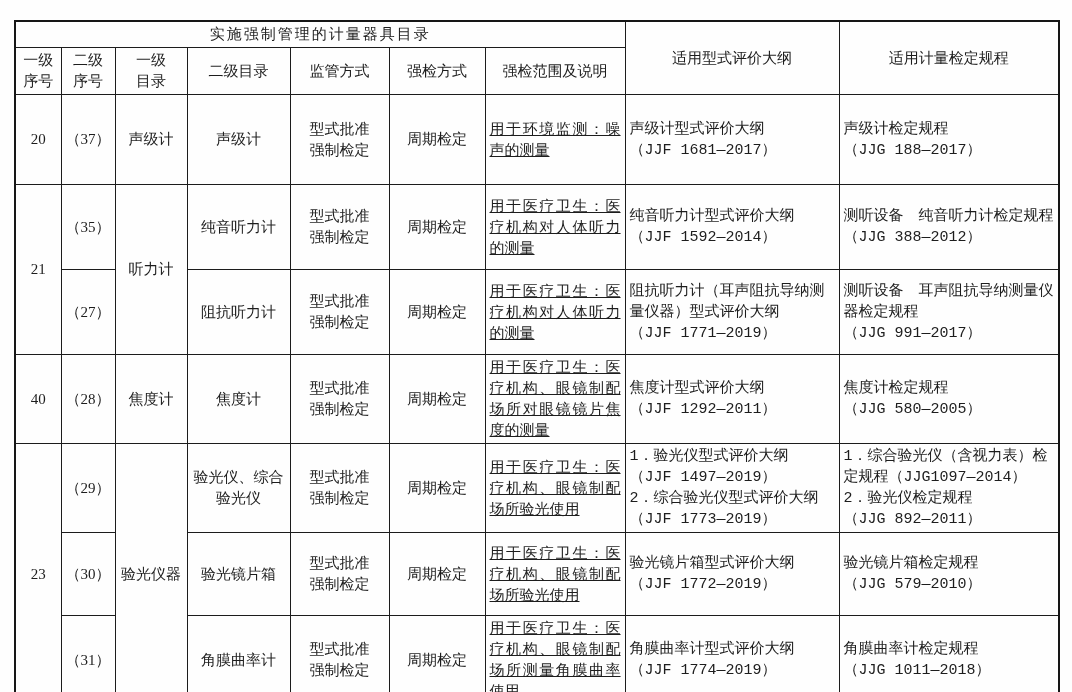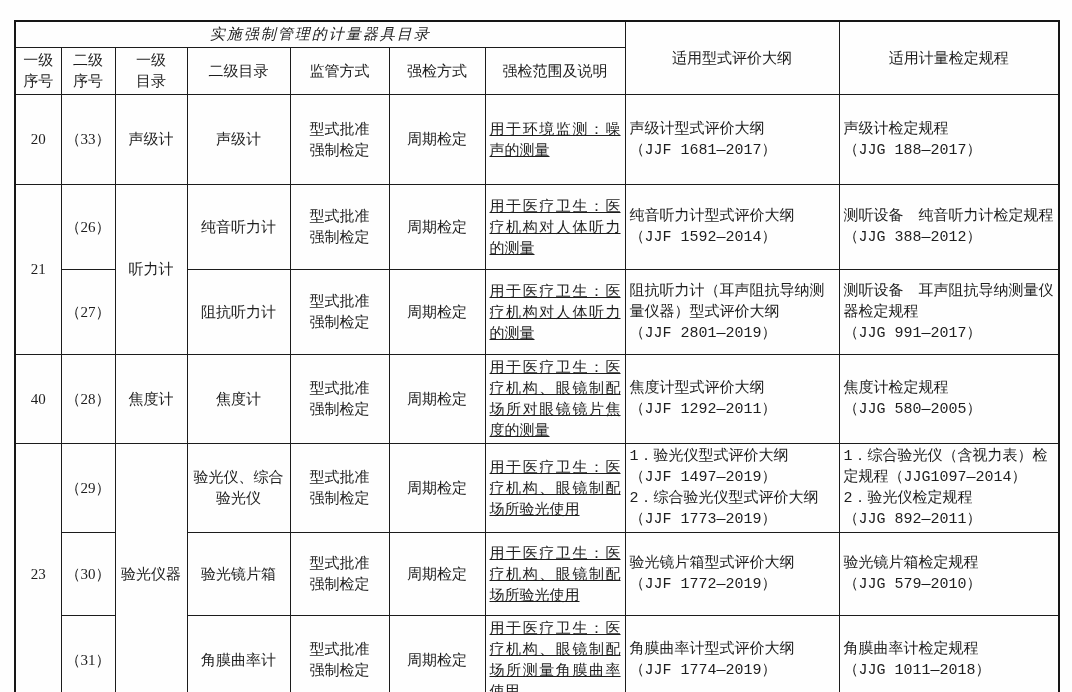--- a/index.html
+++ b/index.html
@@ -46,21 +46,20 @@
   tbody tr:nth-child(4) { height: 85px; }
   tbody tr:nth-child(5) { height: 88px; }
   tbody tr:nth-child(6) { height: 83px; }
   tbody tr:nth-child(7) { height: 89px; }
 
   th.title-cell {
     font-size: 17px;
     letter-spacing: 2px;
     text-align: center;
     padding: 1px 2px;
-    font-style: italic;
   }
   th { text-align: center; }
   td { text-align: center; }
   td.scope {
     text-align: justify;
     text-align-last: left;
     padding: 4px 7px;
     text-decoration: underline;
   }
   td.doc {
@@ -101,55 +100,55 @@
         <th>二级目录</th>
         <th>监管方式</th>
         <th>强检方式</th>
         <th>强检范围及说明</th>
       </tr>
     </thead>
     <tbody>
 
       <tr>
         <td>20</td>
-        <td>（33）</td>
+        <td>（37）</td>
         <td>声级计</td>
         <td>声级计</td>
         <td>型式批准
 强制检定</td>
         <td>周期检定</td>
         <td class="scope">用于环境监测：噪声的测量</td>
         <td class="doc">声级计型式评价大纲
 （JJF 1681—2017）</td>
         <td class="doc">声级计检定规程
 （JJG 188—2017）</td>
       </tr>
 
       <tr>
         <td rowspan="2">21</td>
-        <td>（26）</td>
+        <td>（35）</td>
         <td rowspan="2">听力计</td>
         <td>纯音听力计</td>
         <td>型式批准
 强制检定</td>
         <td>周期检定</td>
         <td class="scope">用于医疗卫生：医疗机构对人体听力的测量</td>
         <td class="doc">纯音听力计型式评价大纲
 （JJF 1592—2014）</td>
         <td class="doc">测听设备　纯音听力计检定规程（JJG 388—2012）</td>
       </tr>
       <tr>
         <td>（27）</td>
         <td>阻抗听力计</td>
         <td>型式批准
 强制检定</td>
         <td>周期检定</td>
         <td class="scope">用于医疗卫生：医疗机构对人体听力的测量</td>
         <td class="doc">阻抗听力计（耳声阻抗导纳测量仪器）型式评价大纲
-（JJF 2801—2019）</td>
+（JJF 1771—2019）</td>
         <td class="doc">测听设备　耳声阻抗导纳测量仪器检定规程
 （JJG 991—2017）</td>
       </tr>
 
       <tr>
         <td>40</td>
         <td>（28）</td>
         <td>焦度计</td>
         <td>焦度计</td>
         <td>型式批准

